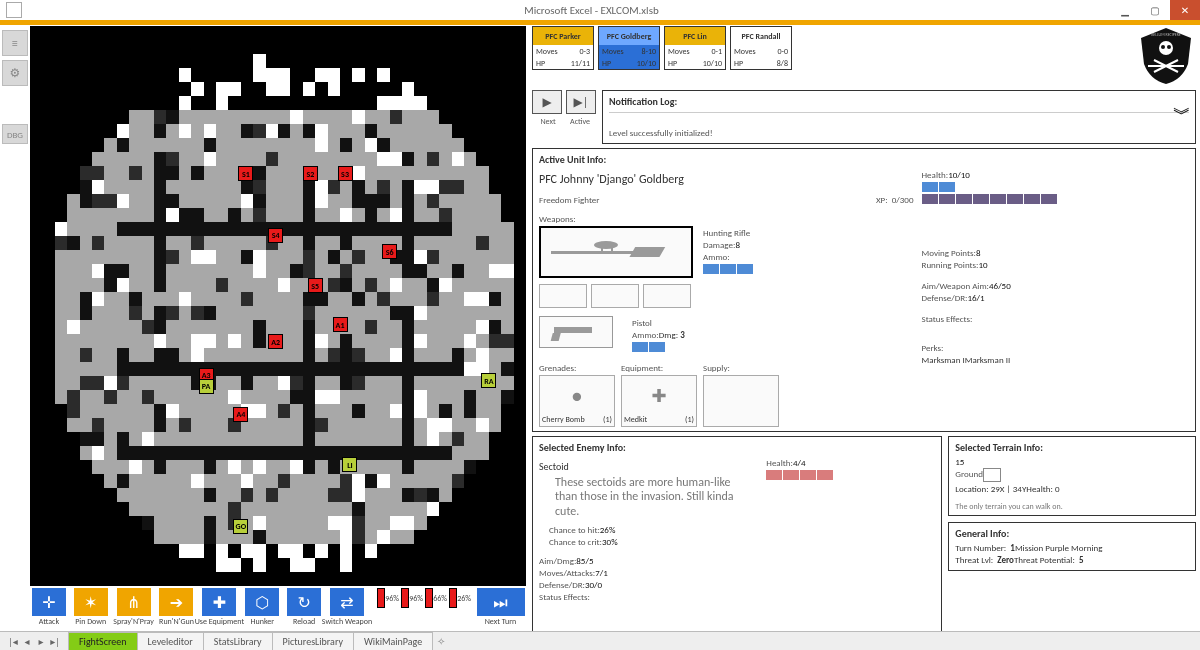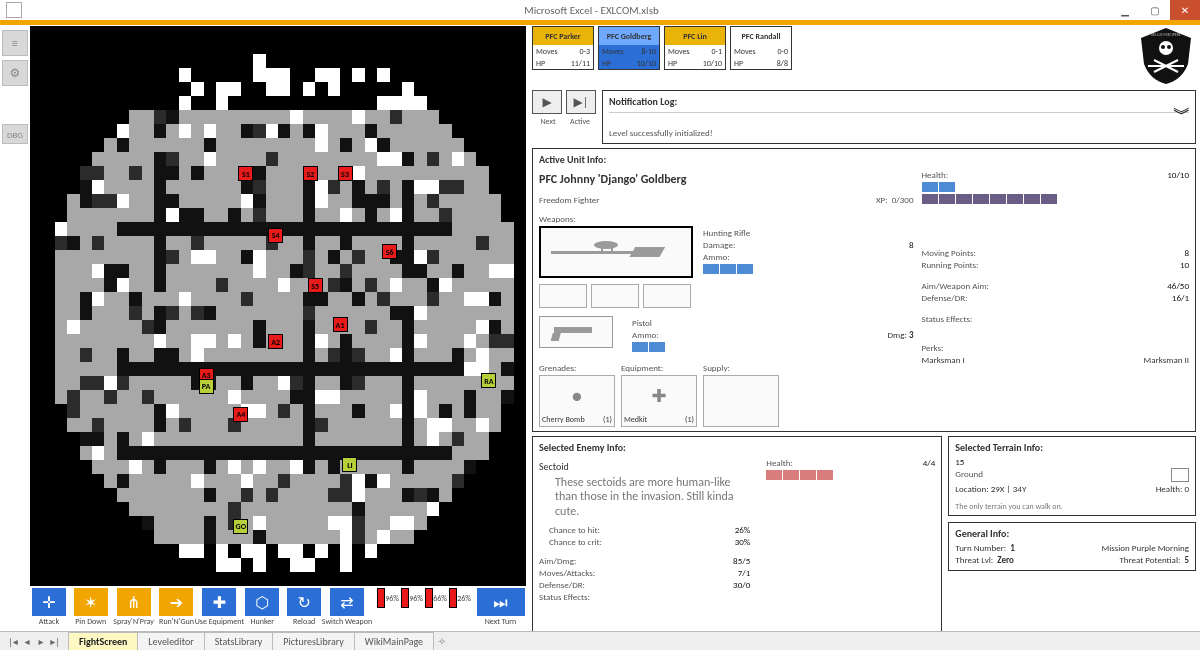--- a/index.html
+++ b/index.html
@@ -65,27 +65,27 @@
   .playrow{display:flex;gap:4px}
   .pb{width:28px;height:22px;border:1px solid #555;display:flex;align-items:center;justify-content:center;font-size:12px;color:#555;background:#eee}
   .pb.lbl{border:none;background:none;font-size:8px;height:auto}
   .notif{flex:1;height:44px;position:relative;display:flex;flex-direction:column}
   .notif .body{flex:1;border-top:1px solid #ccc;margin-top:2px;padding-top:14px;font-size:9px;color:#555}
   .chev{position:absolute;right:4px;top:18px;font-size:18px;color:#111;line-height:0.6}
   
   .aupanel{display:flex;gap:8px}
   .aucol1{flex:1.4;min-width:0}
   .aucol2{flex:1;min-width:0}
-  .bigname{font-weight:bold;font-size:12px;margin:4px 0 8px}
+  .bigname{font-weight:normal;font-size:12px;margin:4px 0 8px}
   .subline{display:flex;justify-content:space-between;font-size:9px;color:#555;margin-bottom:8px}
   .wpnimg{width:150px;height:48px;border:2px solid #000;background:#fafafa;display:flex;align-items:center;justify-content:center}
   .wpnimg.sm{width:72px;height:30px;border:1px solid #999}
   .slots{display:flex;gap:4px;margin-top:6px}
   .slot{width:46px;height:22px;border:1px solid #aaa;background:#fafafa}
-  .kv{display:flex;justify-content:space-between;font-size:9px;margin:1px 0}
+  .kv{display:flex;font-size:9px;margin:1px 0}
   .kv .k{color:#555}
   .kv .v{color:#111}
   .bar{display:flex;gap:1px;margin:2px 0}
   .cell{width:16px;height:10px}
   .bl{background:#4e8bd6}
   .pp{background:#6a5d86}
   .rd{background:#d97c7c}
   .sec{margin-top:8px}
   .sectitle{font-size:9px;color:#555;margin-bottom:2px}
   .eqbox{width:70px;height:46px;border:1px solid #aaa;display:flex;flex-direction:column;justify-content:flex-end;padding:2px;font-size:8px;background:#fafafa}
@@ -97,21 +97,21 @@
   .enemyp{flex:1.6}
   .terrp{flex:1}
   .enemyp .desc{font-size:12px;color:#777;line-height:1.2;margin:2px 16px 6px}
   .twocol{display:flex;gap:16px}
   .swatch{width:16px;height:12px;border:1px solid #888;background:#fff;display:inline-block;vertical-align:middle}
   
   .sheettabs{position:absolute;left:0;right:0;bottom:0;height:18px;background:#eee;border-top:1px solid #bbb;display:flex;align-items:center;font-size:10px}
   .navset{display:flex;gap:0;margin:0 6px}
   .navset span{width:14px;text-align:center;color:#666;cursor:default}
   .tab{padding:2px 10px;border:1px solid #bbb;border-bottom:none;background:#fff;margin-right:-1px;color:#555}
-  .tab.active{background:#fef9c3;font-weight:bold;color:#222}
+  .tab.active{background:#84cc16;font-weight:normal;color:#222}
   .tab.inactive{background:#f4f4f4}
   .newtab{width:18px;text-align:center;color:#888}
 </style>
 </head>
 <body>
 
 <div class="titlebar">
   <div class="appicon"></div>
   <div class="title">Microsoft Excel - EXLCOM.xlsb</div>
   <div class="winbtns">

